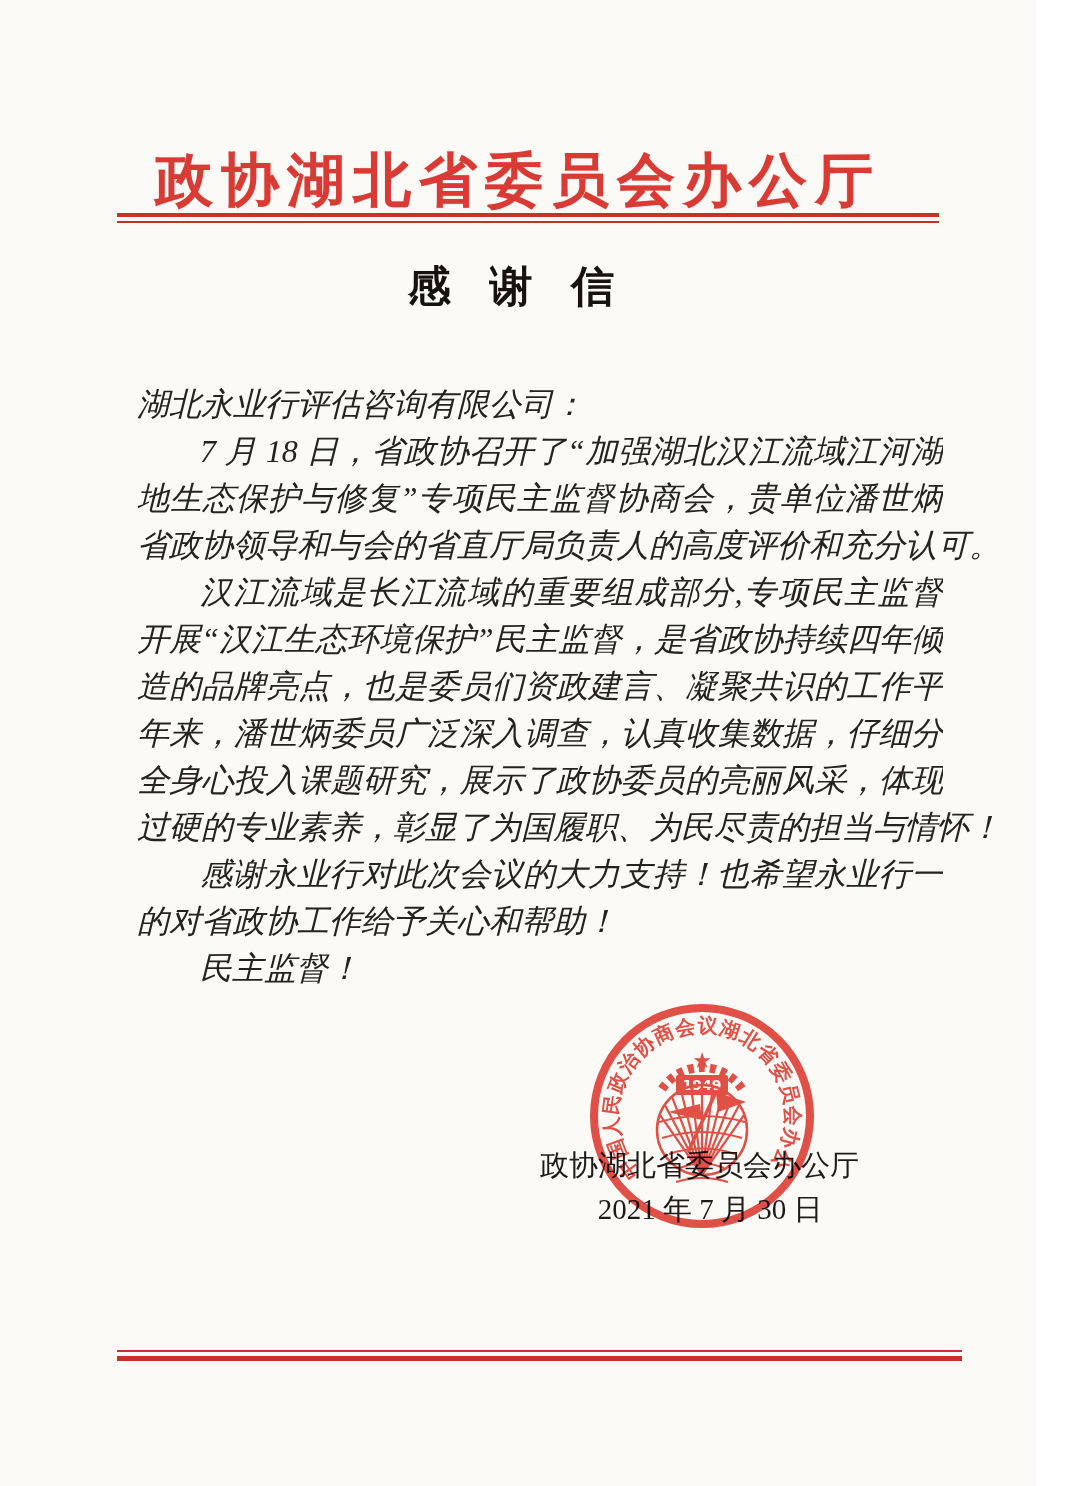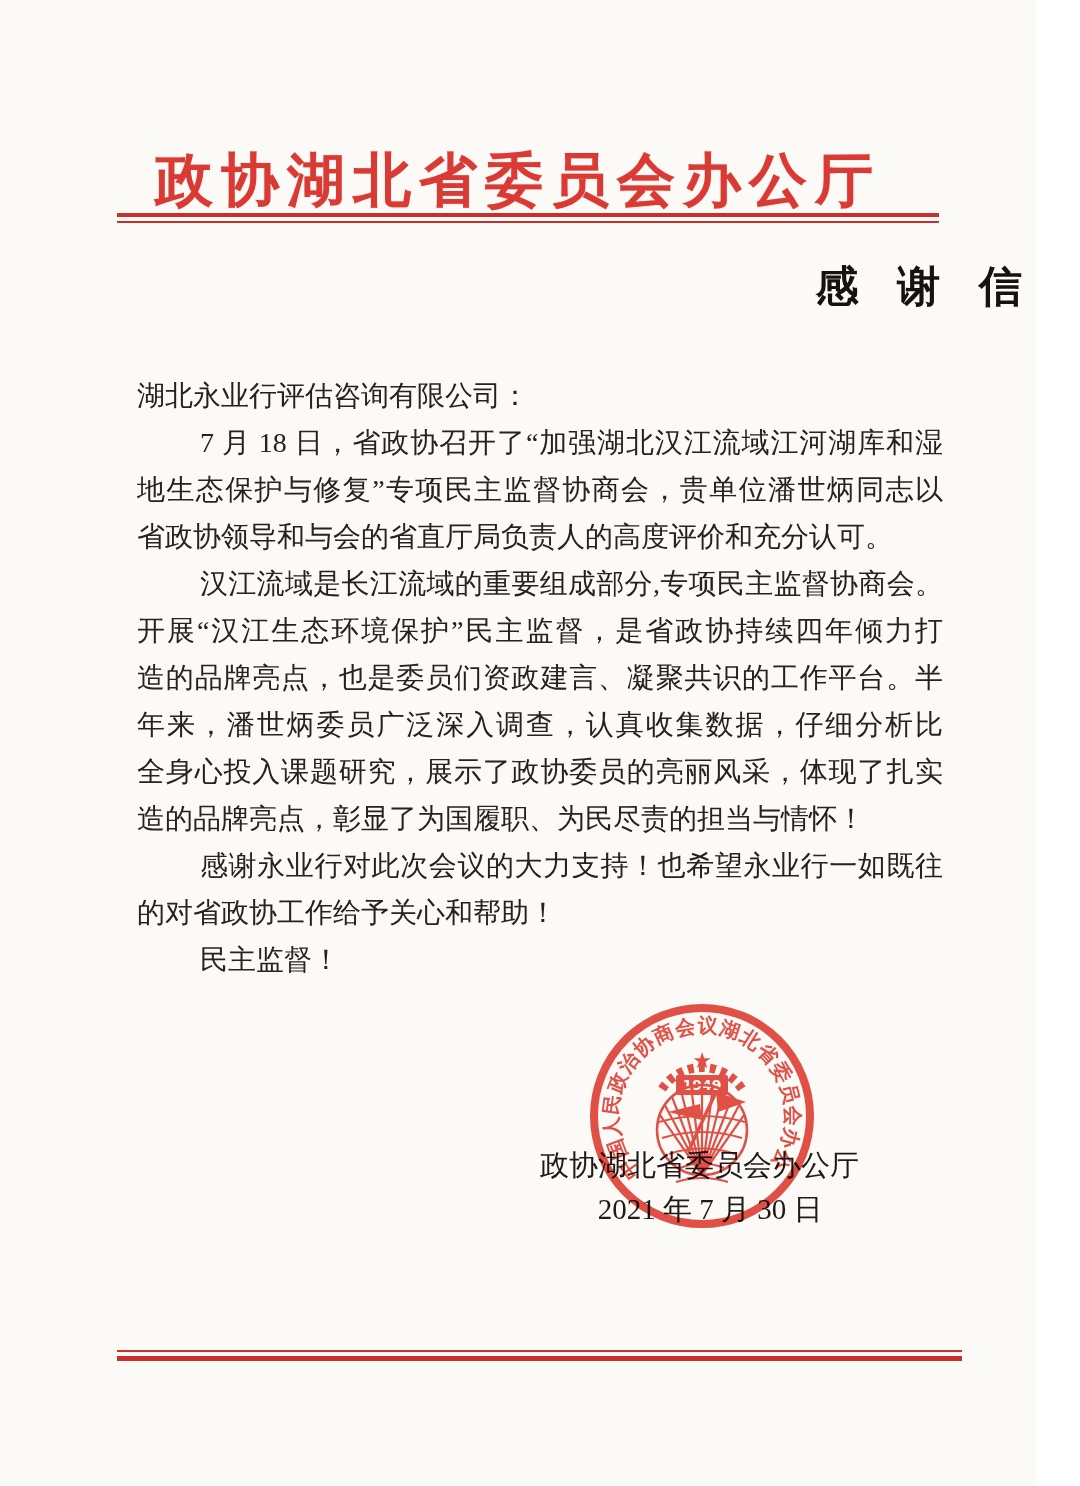--- a/index.html
+++ b/index.html
@@ -36,35 +36,36 @@
   .rule { position: absolute; background: var(--rule_red, #c9302c); }
   .rule-top-thick { left: 117px; width: 822px; top: 213px; height: 4px; }
   .rule-top-thin  { left: 117px; width: 822px; top: 221px; height: 2px; }
   .rule-bottom-thin  { left: 117px; width: 845px; top: 1350px; height: 2px; }
   .rule-bottom-thick { left: 117px; width: 845px; top: 1356px; height: 5px; }
   .doc-title {
     position: absolute;
     top: 258px;
     left: 0;
     width: 100%;
-    text-align: right;
+    text-align: center;
     font-size: 43px;
     font-weight: bold;
     letter-spacing: 14px;
     color: #15120f;
     white-space: nowrap;
   }
   .body-block {
     position: absolute;
     left: 137px;
-    top: 372px;
+    top: 381px;
     width: 806px;
-    font-size: 28px;
+    font-size: 32px;
     line-height: 47px;
     color: var(--ink, #26221e);
+    font-style: italic;
   }
   .line {
     height: 47px;
     text-align: left;
     text-align-last: left;
     white-space: nowrap;
   }
   .line.fill {
     text-align: justify;
     text-align-last: justify;
@@ -116,21 +117,21 @@
   <div class="body-block">
     <div class="line">湖北永业行评估咨询有限公司：</div>
     <div class="line indent fill">7 月 18 日，省政协召开了“加强湖北汉江流域江河湖库和湿</div>
     <div class="line fill">地生态保护与修复”专项民主监督协商会，贵单位潘世炳同志以</div>
     <div class="line">省政协领导和与会的省直厅局负责人的高度评价和充分认可。</div>
     <div class="line indent fill">汉江流域是长江流域的重要组成部分,专项民主监督协商会。</div>
     <div class="line fill">开展“汉江生态环境保护”民主监督，是省政协持续四年倾力打</div>
     <div class="line fill">造的品牌亮点，也是委员们资政建言、凝聚共识的工作平台。半</div>
     <div class="line fill">年来，潘世炳委员广泛深入调查，认真收集数据，仔细分析比对，</div>
     <div class="line fill">全身心投入课题研究，展示了政协委员的亮丽风采，体现了扎实</div>
-    <div class="line">造的品牌亮点，彰显了为国履职、为民尽责的担当与情怀！</div>
+    <div class="line">过硬的专业素养，彰显了为国履职、为民尽责的担当与情怀！</div>
     <div class="line indent fill">感谢永业行对此次会议的大力支持！也希望永业行一如既往</div>
     <div class="line">的对省政协工作给予关心和帮助！</div>
     <div class="line indent">民主监督！</div>
   </div>
 
   <div class="signature">政协湖北省委员会办公厅</div>
   <div class="sign-date">2021 年 7 月 30 日</div>
 
   <svg class="seal" viewBox="-115 -115 230 230" xmlns="http://www.w3.org/2000/svg">
     <g fill="none" stroke="#e2443a">

